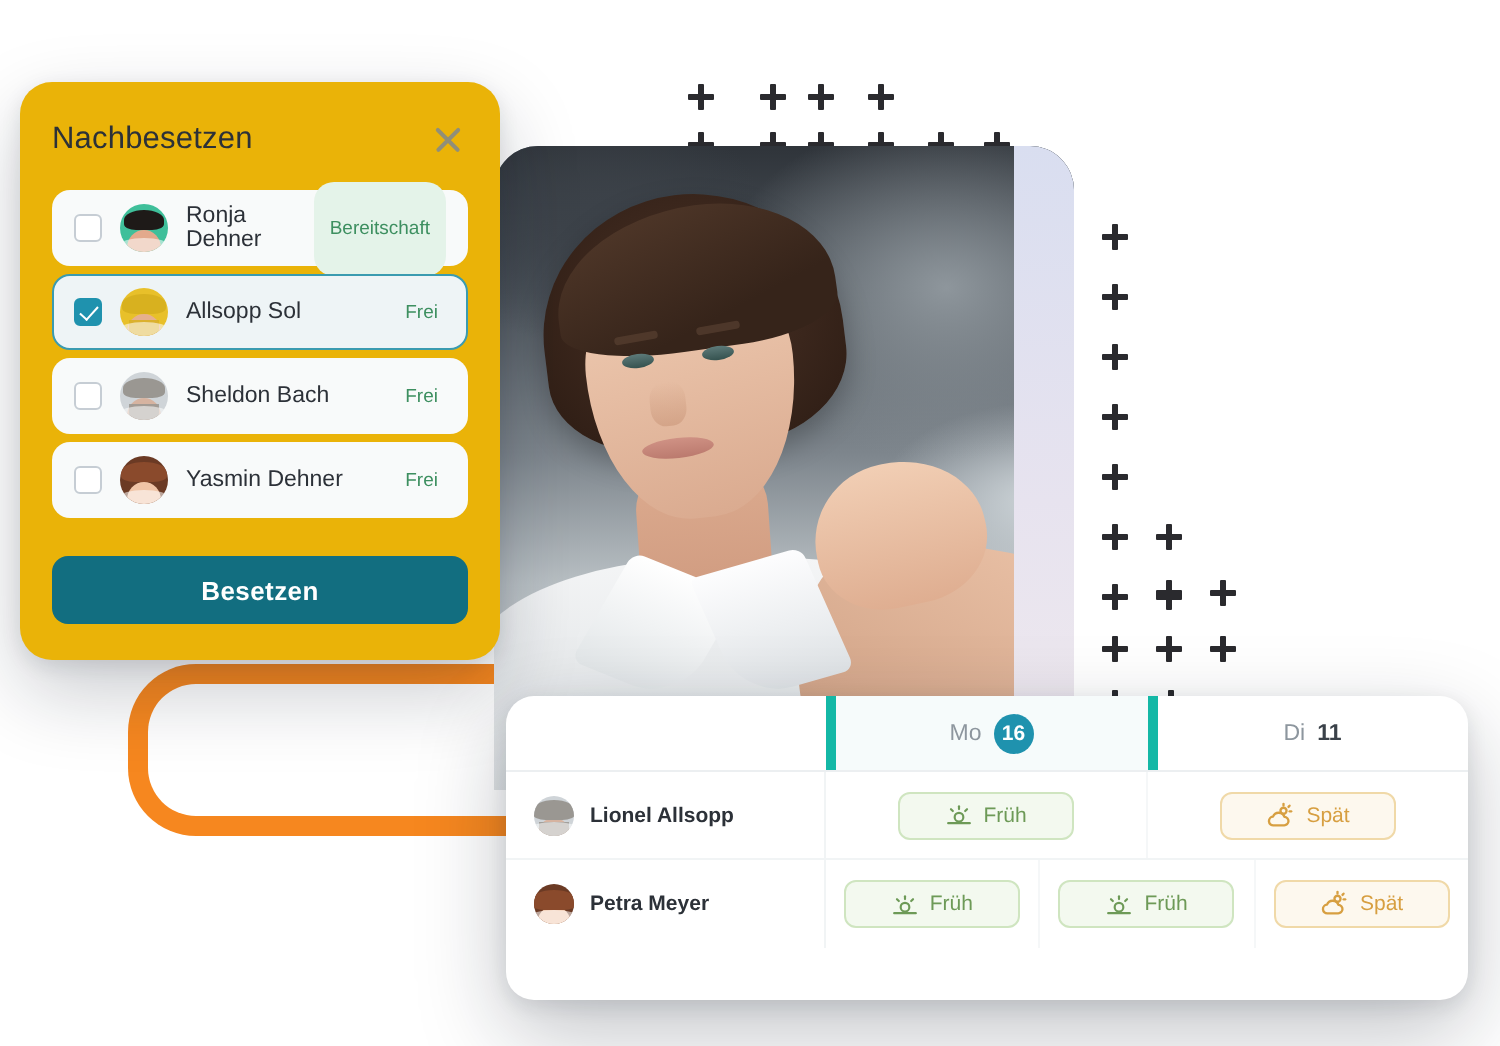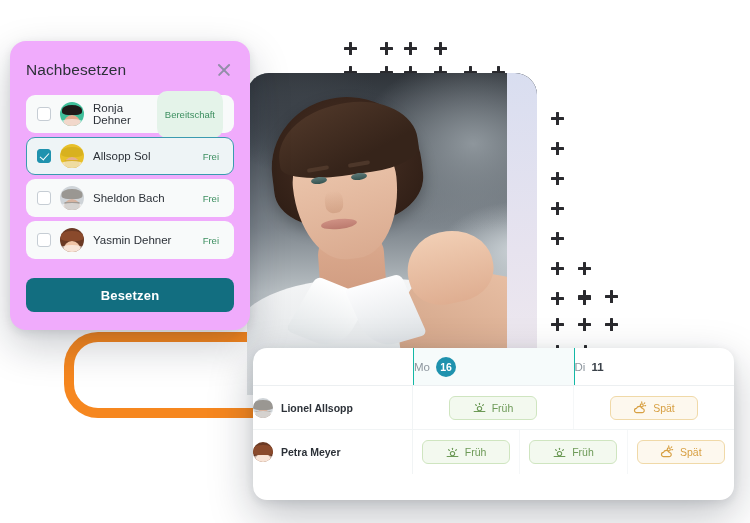--- a/index.html
+++ b/index.html
@@ -129,21 +129,21 @@
   .ph-nose {
     position: absolute; left: 78px; top: 118px; width: 18px; height: 22px;
     background: linear-gradient(180deg,rgba(200,150,120,0) 0%, rgba(194,140,110,.45) 100%);
     border-radius: 40%; transform: rotate(-6deg);
   }
 
   
   .dialog {
     position: absolute; z-index: 6;
     left: 10px; top: 41px; width: 240px; height: 289px;
-    background: #f0abfc; border-radius: 16px;
+    background: #eab308; border-radius: 16px;
     box-shadow: 0 16px 40px rgba(15,25,40,.22), 0 3px 10px rgba(15,25,40,.10);
     padding: 0 16px;
   }
   .dialog-head {
     display: flex; align-items: center; justify-content: space-between;
     height: 52px; padding-top: 6px;
   }
   .dialog-title { font-size: 15.5px; color: #2c3138; font-weight: 400; letter-spacing: .1px; }
   .close-btn {
     width: 20px; height: 20px; position: relative; cursor: pointer; opacity: .8;
@@ -197,39 +197,39 @@
   .sched {
     position: absolute; z-index: 7;
     left: 253px; top: 348px; width: 481px; height: 152px;
     background: #ffffff; border-radius: 14px;
     box-shadow: 0 16px 44px rgba(15,25,40,.26), 0 3px 10px rgba(15,25,40,.10);
     overflow: hidden;
   }
   .sched-head { display: flex; height: 38px; border-bottom: 1px solid #eceff1; }
   .sh-name { width: 160px; flex: 0 0 auto; }
   .sh-day {
-    flex: 1 1 0; display: flex; align-items: center; gap: 6px;
-    font-size: 11.5px; color: #8d969e; border-left: 1px solid #14b8a6; cursor: pointer;
+    flex: 1 1 0; display: flex; align-items: center; justify-content: center; gap: 6px;
+    font-size: 11.5px; color: #8d969e; border-left: 5px solid #14b8a6; cursor: pointer;
   }
   .sh-day.active { background: #f6fbfb; }
   .sh-day b { color: #3a4149; font-weight: 700; }
   .daycircle {
     width: 20px; height: 20px; border-radius: 50%; background: #1f92ae;
     color: #fff; font-size: 10.5px; font-weight: 700;
     display: flex; align-items: center; justify-content: center;
   }
   .grp {
     height: 26px; display: flex; align-items: center; padding-left: 14px;
     font-size: 10.5px; color: #8d969e; background: #fafbfc; border-bottom: 1px solid #f1f4f5;
   }
   .srow { display: flex; height: 44px; border-bottom: 1px solid #f1f4f5; }
   .srow:last-child { border-bottom: none; }
   .sr-name {
     width: 160px; flex: 0 0 auto; display: flex; align-items: center; gap: 8px;
-    font-size: 10.5px; font-weight: 700; color: #2c3138;
+    padding-left: 14px; font-size: 10.5px; font-weight: 700; color: #2c3138;
     border-right: 1px solid #f1f4f5;
   }
   .sr-cell {
     flex: 1 1 0; display: flex; align-items: center; justify-content: center;
     border-right: 1px solid #f5f7f8; position: relative;
   }
   .sr-cell:last-child { border-right: none; }
   .chip {
     width: 88px; height: 24px; border-radius: 6px;
     display: flex; align-items: center; justify-content: center; gap: 6px;

